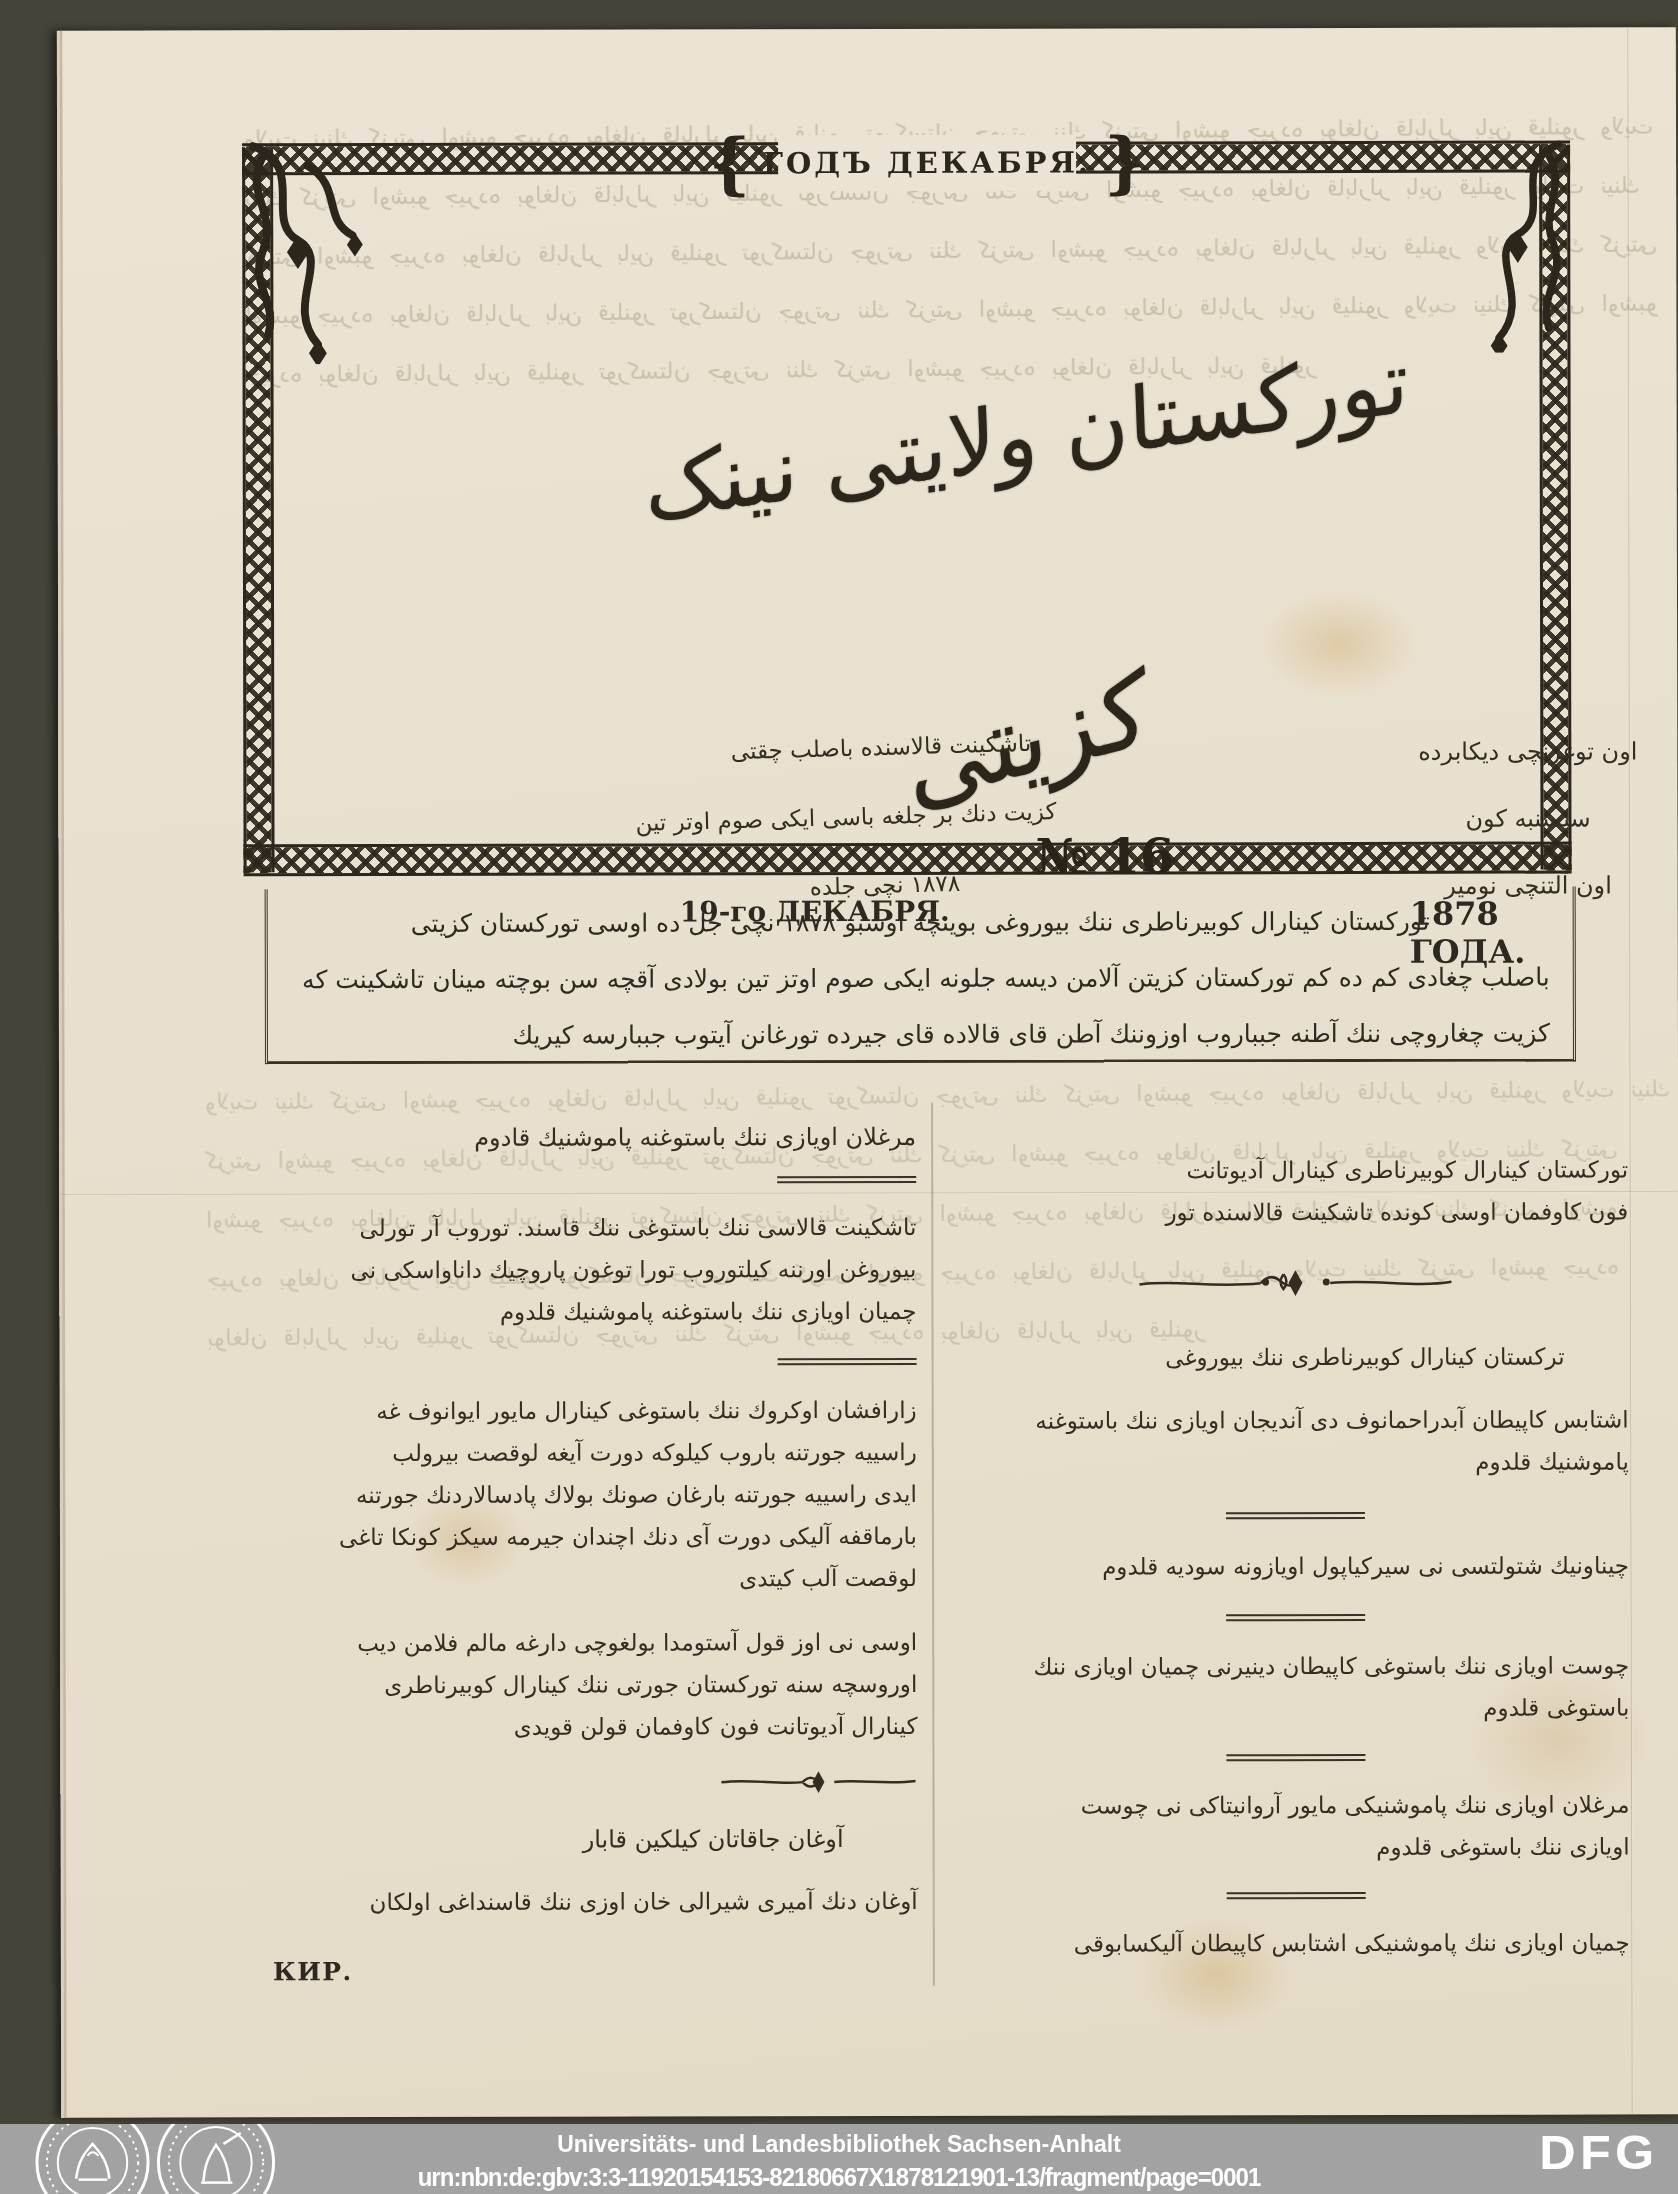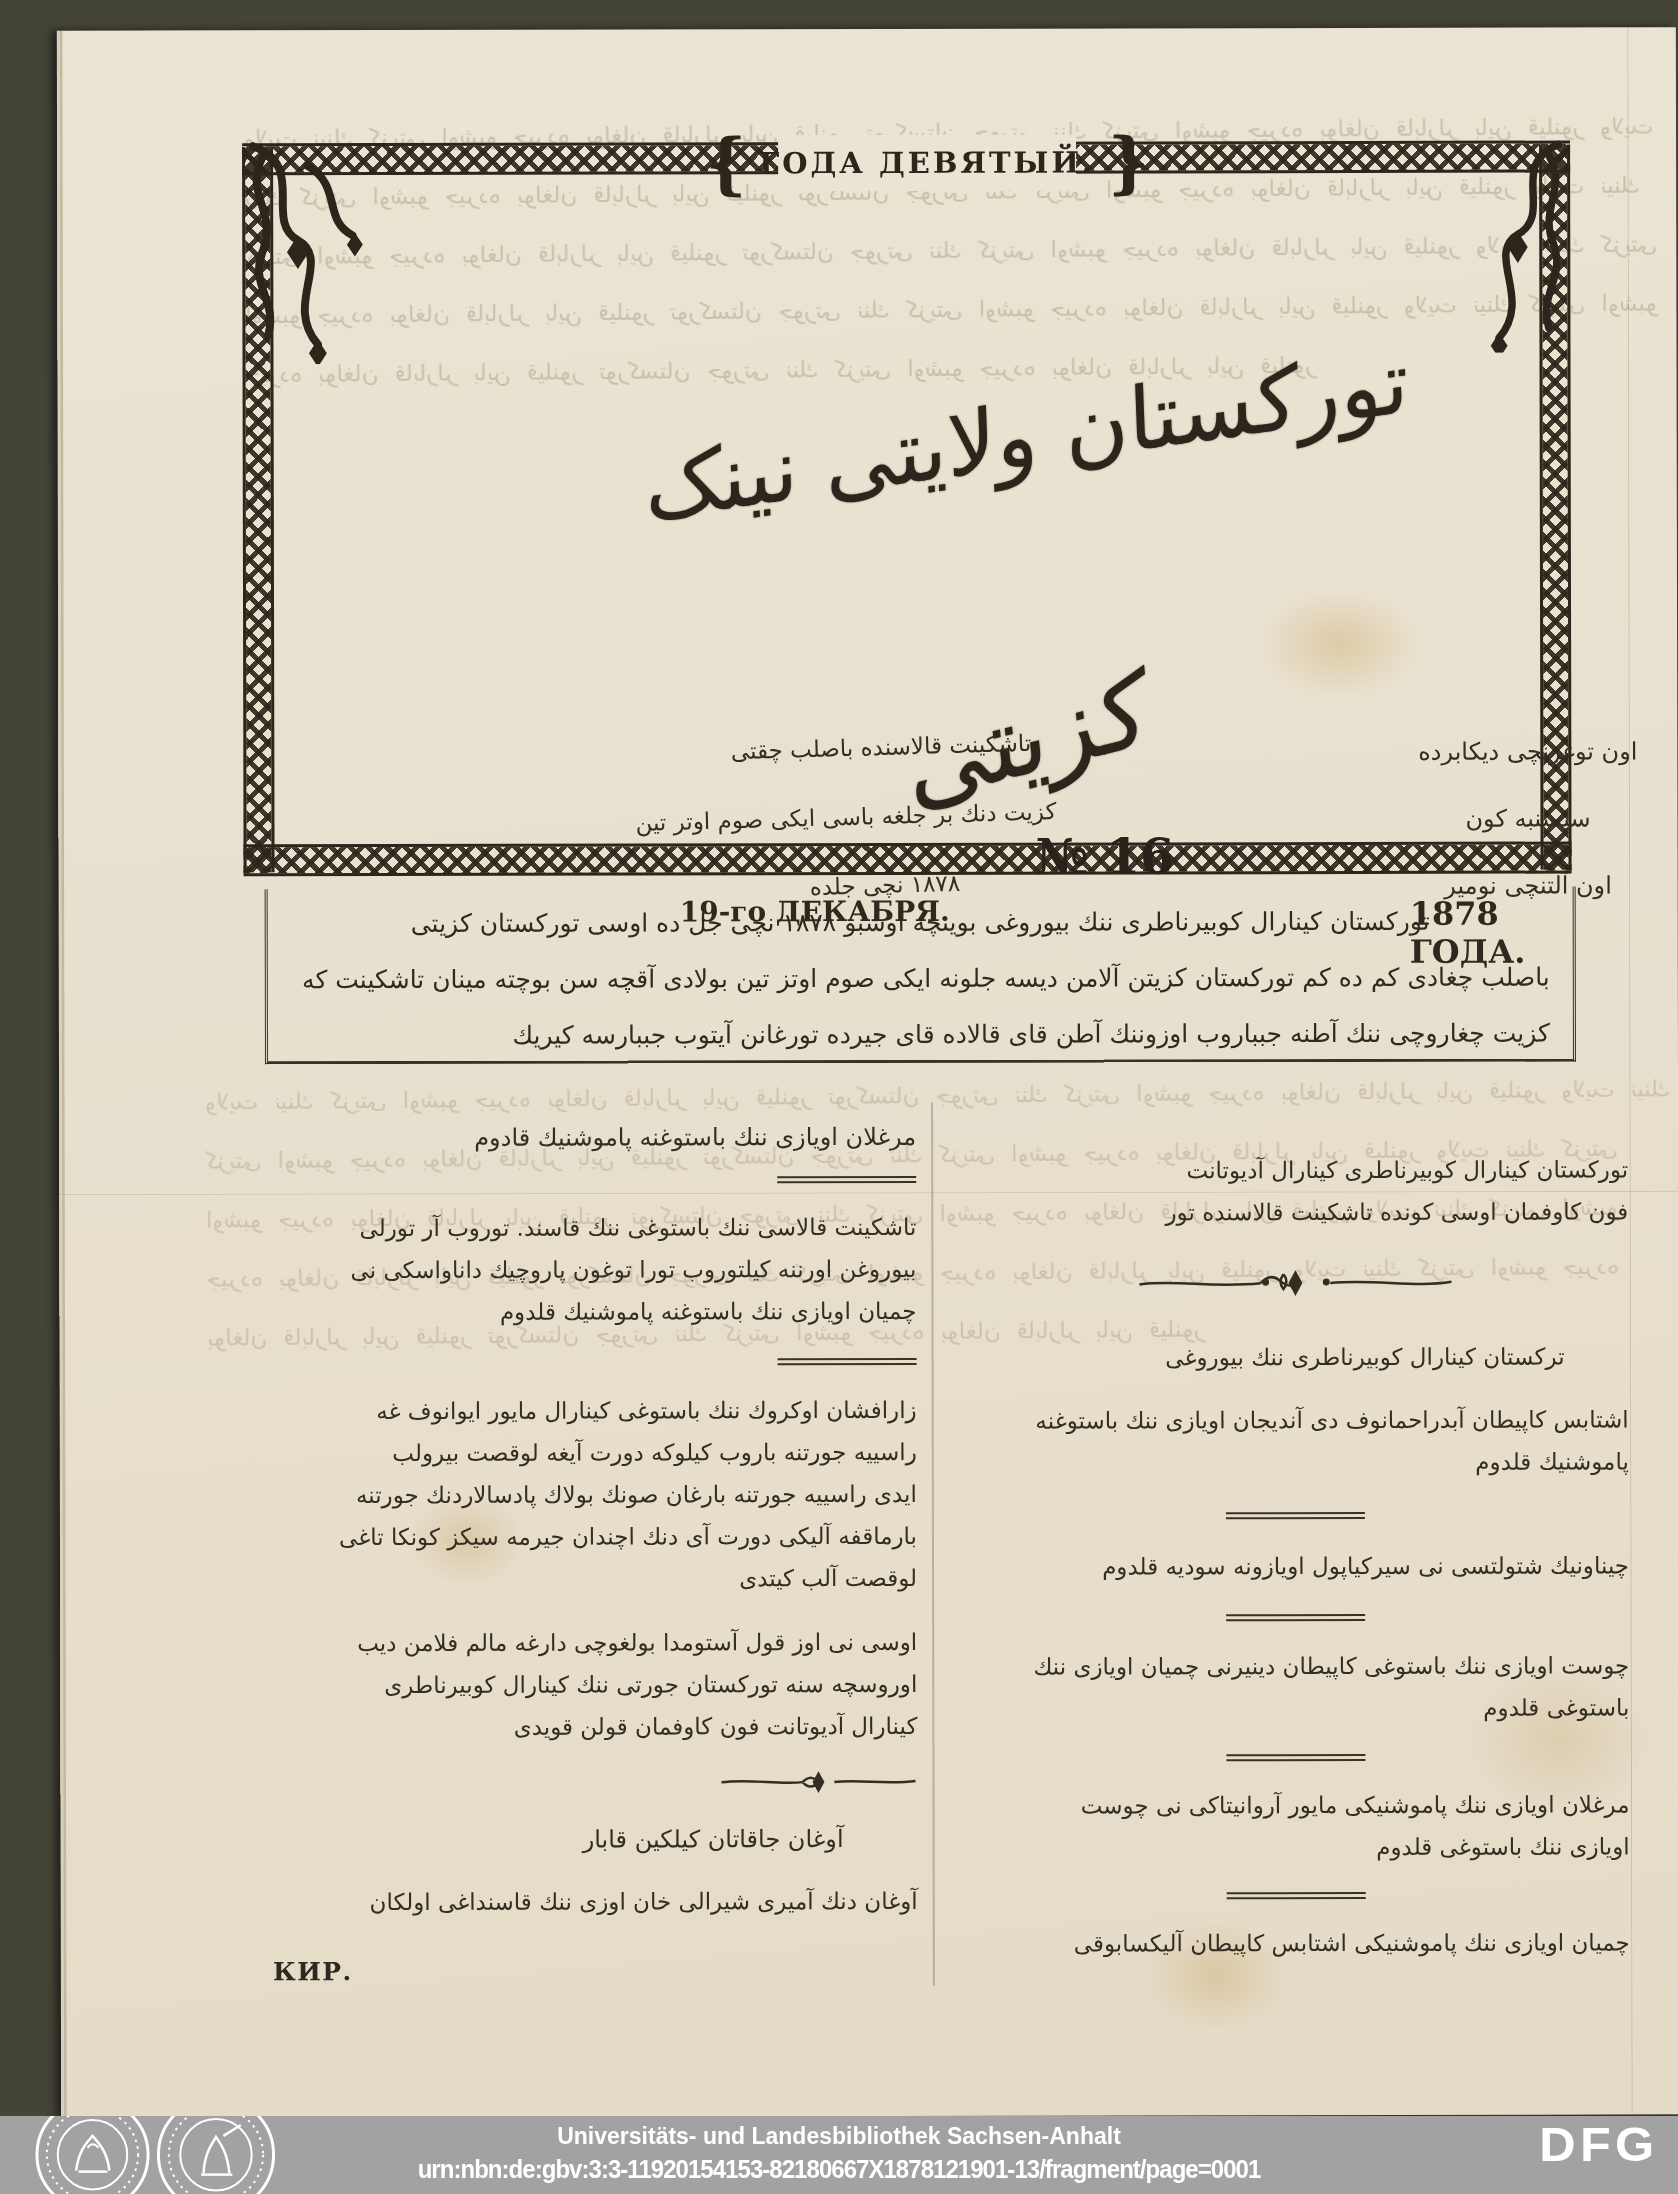--- a/index.html
+++ b/index.html
@@ -81,21 +81,21 @@
   .col-left{left:212px;top:1067px;width:645px;}
   .col-right{left:902px;top:1067px;width:667px;}
   .h-ar{font-size:24px;}
   .drule{border-top:2px solid #383226;border-bottom:2px solid #383226;height:3px;width:139px;}
   .orn-divider{display:block;}
 
   .kir{font-family:"DejaVu Serif",serif;font-weight:bold;font-size:25px;
     color:#2e2920;letter-spacing:1.5px;direction:ltr;text-align:left;}
 
   
-  .footer{position:absolute;left:0;right:0;bottom:0;height:78px;background:#a2a2a2;
+  .footer{position:absolute;left:0;right:0;bottom:0;height:70px;background:#a2a2a2;
     overflow:hidden;}
   .footer-text{position:absolute;left:0;right:0;top:0;text-align:center;color:#fff;
     font-family:"Liberation Sans",sans-serif;}
   .lib-line{font-size:23px;font-weight:bold;margin-top:7px;letter-spacing:0px;}
   .urn-line{font-size:25px;font-weight:bold;letter-spacing:-1px;margin-top:5px;
     transform:scaleX(.96);}
   .dfg{position:absolute;right:20px;top:1px;color:#fff;font-size:48px;font-weight:bold;
     font-family:"Liberation Sans",sans-serif;letter-spacing:4px;transform:scaleX(1.05);transform-origin:right;}
   .seal{position:absolute;top:0;}
 </style>
@@ -141,21 +141,21 @@
           <path d="M60 40 C20 110 80 150 50 220 C25 290 80 320 60 390"></path>
         </g>
         <g fill="#2b251b">
           <path d="M118 195 l20 32 -20 32 -20 -32 z"></path>
           <path d="M80 400 l17 26 -17 26 -17 -26 z"></path>
         </g>
       </svg>
 
       <div class="cartouche">
         <span class="brace">{</span>
-        <span class="year-label">ГОДА ДЕВЯТЫЙ.</span>
+        <span class="year-label">ГОДЪ ДЕКАБРЯ.</span>
         <span class="brace">}</span>
       </div>
 
       <div class="m-line1">تورکستان ولایتی نینک</div>
       <div class="m-line2">کزیتی</div>
 
       <div class="info-block left-info">
         <div>تاشکینت قالاسنده باصلب چقتی</div>
         <div>کزیت دنك بر جلغه باسی ایکی صوم اوتر تین</div>
         <div>١٨٧٨ نچی جلده</div>

